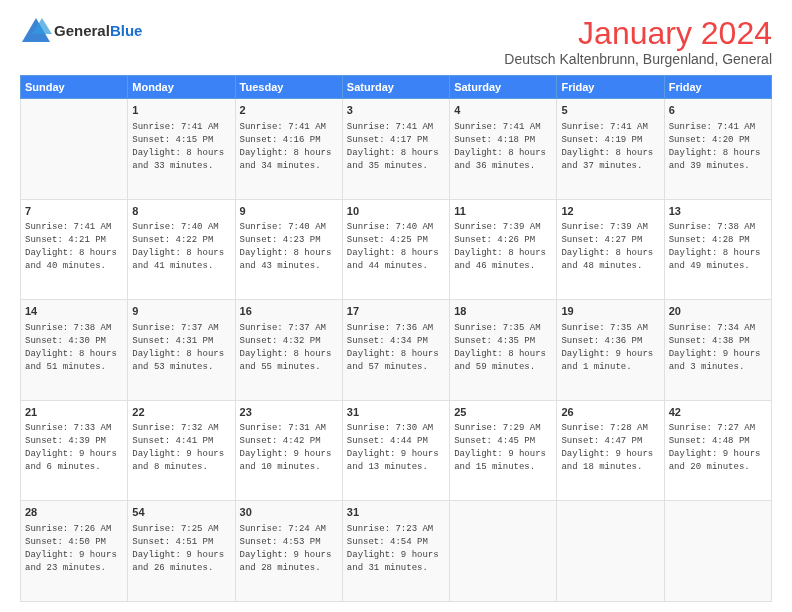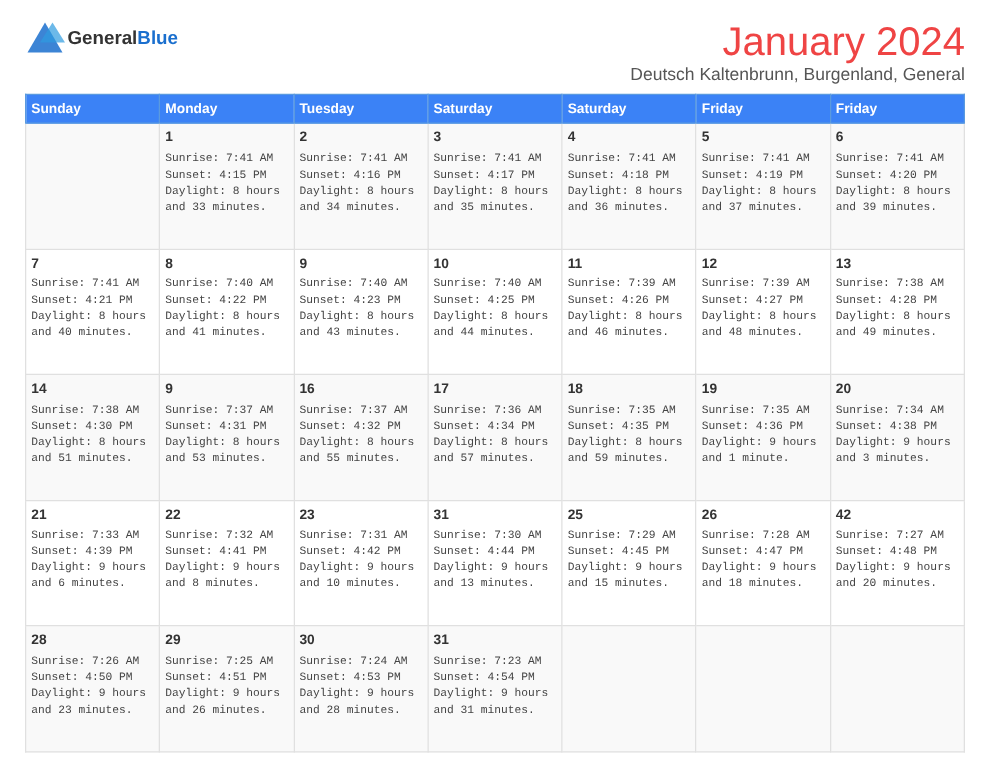--- a/index.html
+++ b/index.html
@@ -238,21 +238,21 @@
             <span class="day-num">42</span>
             <span class="cell-content">Sunrise: 7:27 AM<br>Sunset: 4:48 PM<br>Daylight: 9 hours and 20 minutes.</span>
           </td>
         </tr>
         <tr>
           <td>
             <span class="day-num">28</span>
             <span class="cell-content">Sunrise: 7:26 AM<br>Sunset: 4:50 PM<br>Daylight: 9 hours and 23 minutes.</span>
           </td>
           <td>
-            <span class="day-num">29</span>
+            <span class="day-num">54</span>
             <span class="cell-content">Sunrise: 7:25 AM<br>Sunset: 4:51 PM<br>Daylight: 9 hours and 26 minutes.</span>
           </td>
           <td>
             <span class="day-num">30</span>
             <span class="cell-content">Sunrise: 7:24 AM<br>Sunset: 4:53 PM<br>Daylight: 9 hours and 28 minutes.</span>
           </td>
           <td>
             <span class="day-num">31</span>
             <span class="cell-content">Sunrise: 7:23 AM<br>Sunset: 4:54 PM<br>Daylight: 9 hours and 31 minutes.</span>
           </td>

